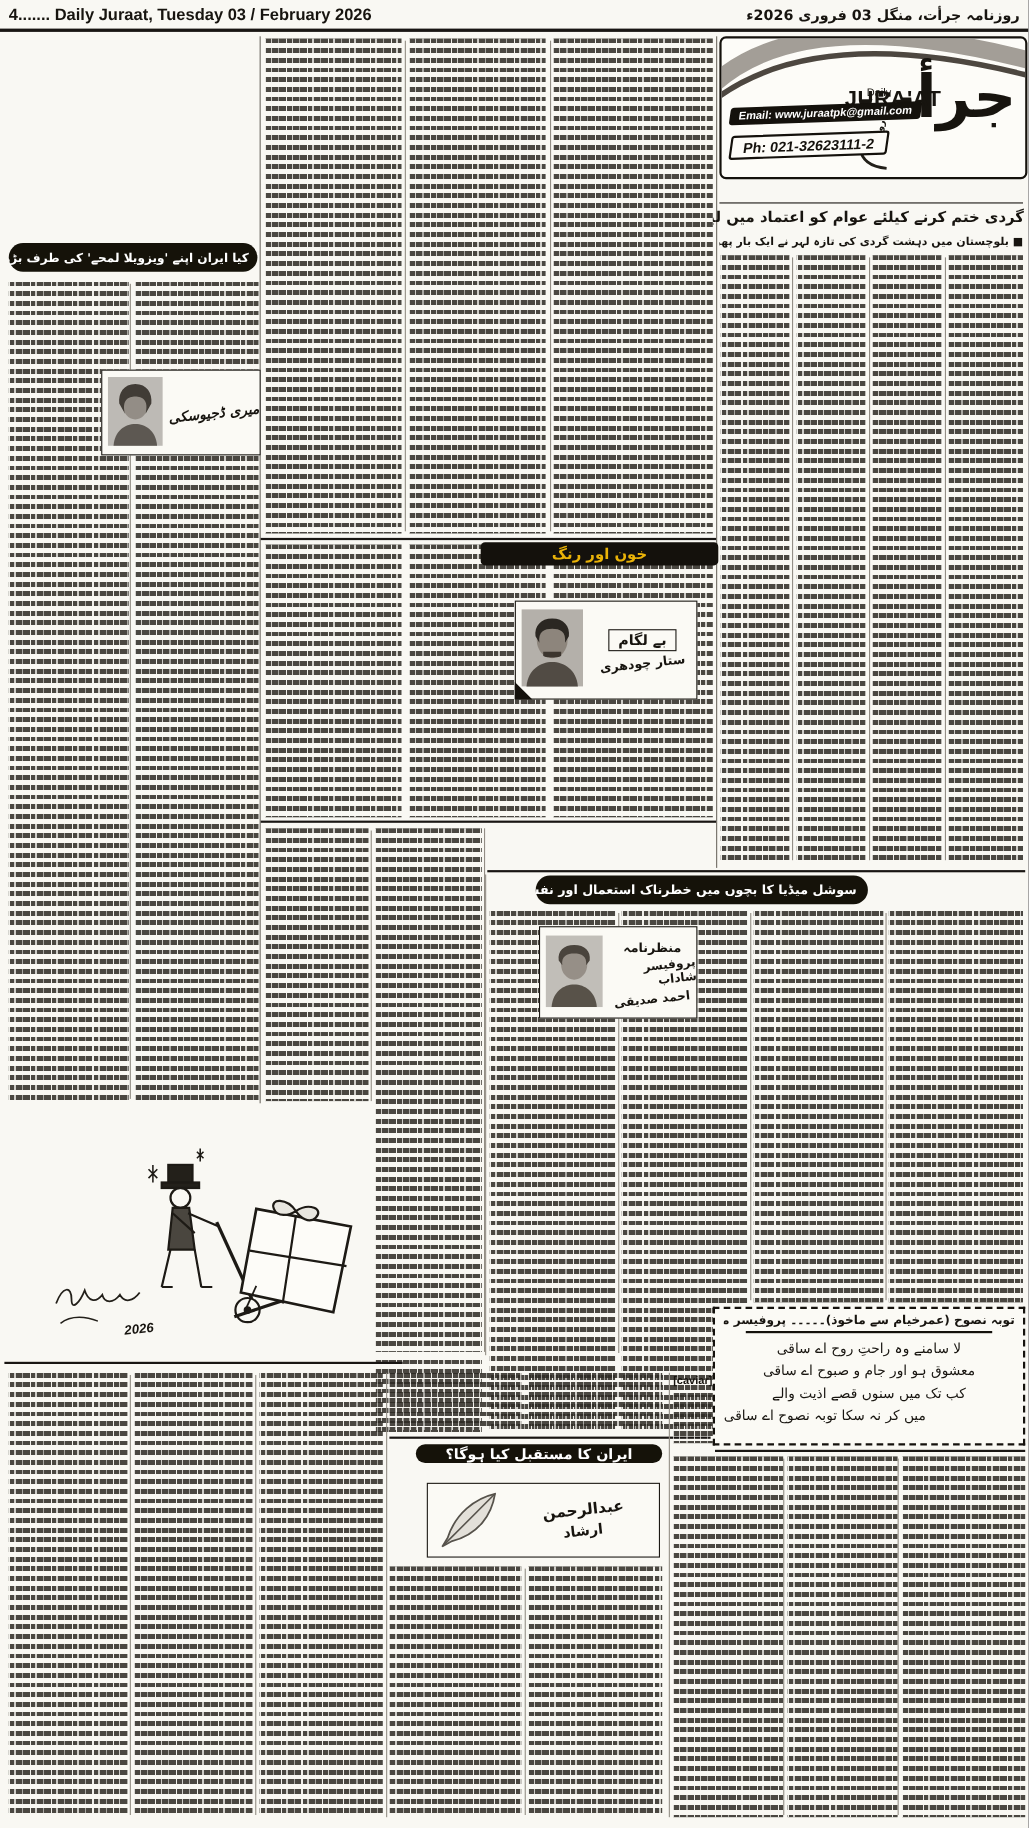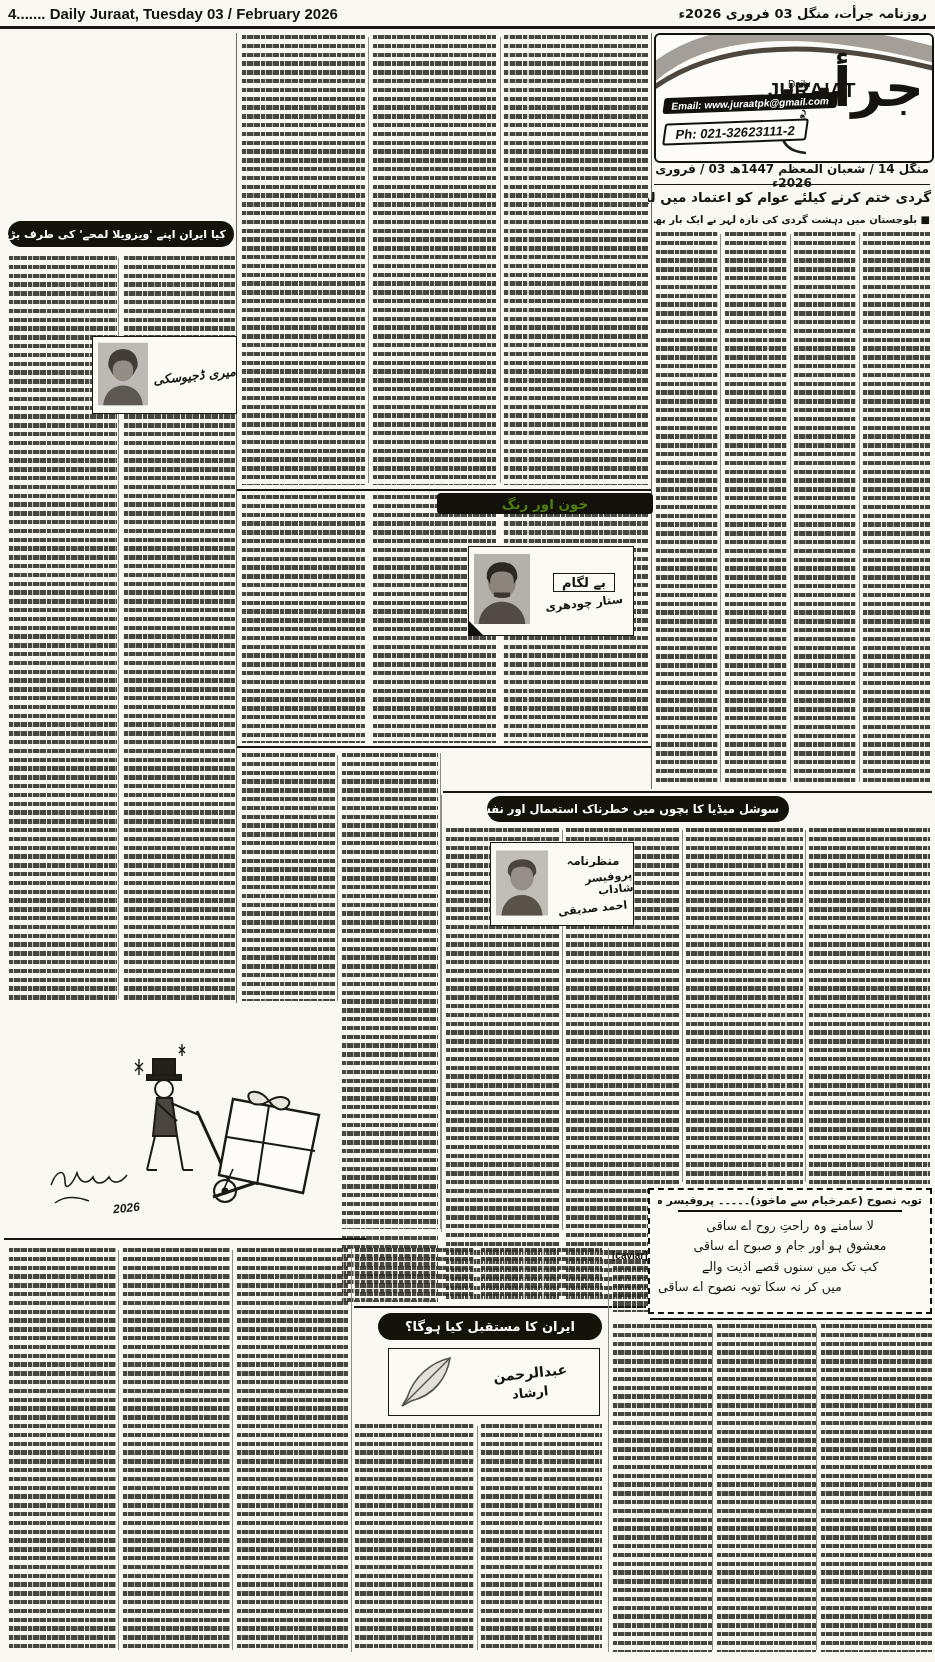--- a/index.html
+++ b/index.html
@@ -68,21 +68,21 @@
   <div class="gk" style="left:241px;top:35px;width:124px;height:450px;"></div>
   <div class="gk" style="left:372px;top:35px;width:124px;height:450px;"></div>
   <div class="gk" style="left:503px;top:35px;width:145px;height:450px;"></div>
   <div class="vr" style="left:368px;top:37px;height:446px;"></div>
   <div class="vr" style="left:500px;top:37px;height:446px;"></div>
 
   <div class="hr" style="left:237px;top:489px;width:414px;height:1.6px;"></div>
   <div class="gk" style="left:241px;top:495px;width:124px;height:248px;"></div>
   <div class="gk" style="left:372px;top:495px;width:124px;height:248px;"></div>
   <div class="gk" style="left:503px;top:495px;width:145px;height:248px;"></div>
-  <div class="abs ctr" style="left:437px;top:493px;width:216px;height:21px;background:#14110c;color:#4d7c0f;border-radius:4px;z-index:4;">
+  <div class="abs ctr" style="left:437px;top:493px;width:216px;height:21px;background:#14110c;color:#eab308;border-radius:4px;z-index:4;">
     <span class="urdu b nowrap" style="font-size:13.5px;">خون اور رنگ</span>
   </div>
   <div class="inset" style="left:468px;top:546px;width:164px;height:88px;">
     <div class="ph">
       <svg width="56" height="74" viewBox="0 0 48 60">
           <rect width="48" height="60" fill="#b4b0aa"></rect>
           <ellipse cx="24" cy="24" rx="12" ry="14" fill="#8d857c"></ellipse>
           <path d="M24 7c-9 0-14 6-13 14l3 5c-1-9 4-11 10-11s11 2 10 11l3-5c1-8-4-14-13-14z" fill="#2b2722"></path>
           <path d="M17 33h14v3c0 2-14 2-14 0z" fill="#3c352e"></path>
           <path d="M4 60c1-13 11-19 20-19s19 6 20 19z" fill="#514b44"></path>
@@ -110,21 +110,20 @@
       <path d="M-12 60 Q84 -18 288 36" fill="none" stroke="#4d4740" stroke-width="5"></path>
       <path d="M150 118 q-22 -2 -24 -18" fill="none" stroke="#23201a" stroke-width="2.5"></path>
     </svg>
     <div class="abs urdu b" style="right:8px;top:26px;font-size:54px;line-height:1;">جرأت</div>
     <div class="abs urdu b" style="right:118px;top:84px;font-size:8.5px;transform:rotate(-75deg);">روزنامہ</div>
     <div class="abs lat" style="left:132px;top:44px;font-size:10px;">Daily</div>
     <div class="abs lat b" style="left:112px;top:44px;font-size:20px;letter-spacing:.5px;">JURA'AT</div>
     <div class="abs lat b" style="left:8px;top:60px;background:#14110c;color:#fff;font-size:10px;padding:2.5px 8px;border-radius:3px;transform:skewX(-10deg) rotate(-2deg);">Email: www.juraatpk@gmail.com</div>
     <div class="abs lat b" style="left:8px;top:86px;background:#fdfcf8;border:2px solid #14110c;color:#14110c;font-size:13px;padding:1.5px 10px;border-radius:3px;transform:skewX(-10deg) rotate(-2deg);">Ph: 021-32623111-2</div>
   </div>
-  <div class="abs urdu b ctr" style="left:654px;top:162px;width:276px;font-size:12px;">منگل 14 / شعبان المعظم 1447ھ   03 / فروری 2026ء</div>
   <div class="hr" style="left:654px;top:184px;width:276px;height:1px;"></div>
 
   <div class="abs urdu b ctr nowrap" style="left:648px;top:189px;width:284px;font-size:13.5px;">دہشت گردی ختم کرنے کیلئے عوام کو اعتماد میں لیا جائے!</div>
   <div class="abs urdu nowrap" style="left:654px;top:214px;width:276px;font-size:10px;font-weight:bold;text-align:right;">
     <span>■</span>
     <span>بلوچستان میں دہشت گردی کی تازہ لہر نے ایک بار پھر پاکستان کو اپنی مغربی سرحد پر درپیش</span>
   </div>
   <div class="gk" style="left:655px;top:232px;width:63px;height:552px;"></div>
   <div class="gk" style="left:724px;top:232px;width:63px;height:552px;"></div>
   <div class="gk" style="left:793px;top:232px;width:63px;height:552px;"></div>
@@ -208,21 +207,21 @@
   <div class="gk" style="left:8px;top:1248px;width:108px;height:404px;"></div>
   <div class="gk" style="left:122px;top:1248px;width:108px;height:404px;"></div>
   <div class="gk" style="left:236px;top:1248px;width:112px;height:404px;"></div>
   <div class="vr" style="left:118px;top:1250px;height:400px;"></div>
   <div class="vr" style="left:232px;top:1250px;height:400px;"></div>
   <div class="vr" style="left:351px;top:1248px;height:404px;"></div>
 
   <div class="hr" style="left:354px;top:1306px;width:292px;height:2px;"></div>
   <div class="gk" style="left:354px;top:1248px;width:120px;height:52px;"></div>
   <div class="gk" style="left:480px;top:1248px;width:122px;height:52px;"></div>
-  <div class="pill" style="left:378px;top:1313px;width:224px;height:27px;">
+  <div class="pill" style="left:378px;top:1313px;width:224px;height:17px;">
     <span class="urdu nowrap" style="font-size:13px;padding:0 10px;">ایران کا مستقبل کیا ہوگا؟</span>
   </div>
   <div class="inset" style="left:388px;top:1348px;width:210px;height:66px;">
     <div class="ph">
       <svg width="62" height="54" viewBox="0 0 62 54">
           <path d="M56 4C38 8 20 22 13 44l-5 8 9-5c24-6 36-24 39-43z" fill="#e3e0d9" stroke="#56524b" stroke-width="1.6"></path>
           <path d="M56 4L10 50" stroke="#56524b" stroke-width="1.4" fill="none"></path>
         </svg>
     </div>
     <div class="lbls">

